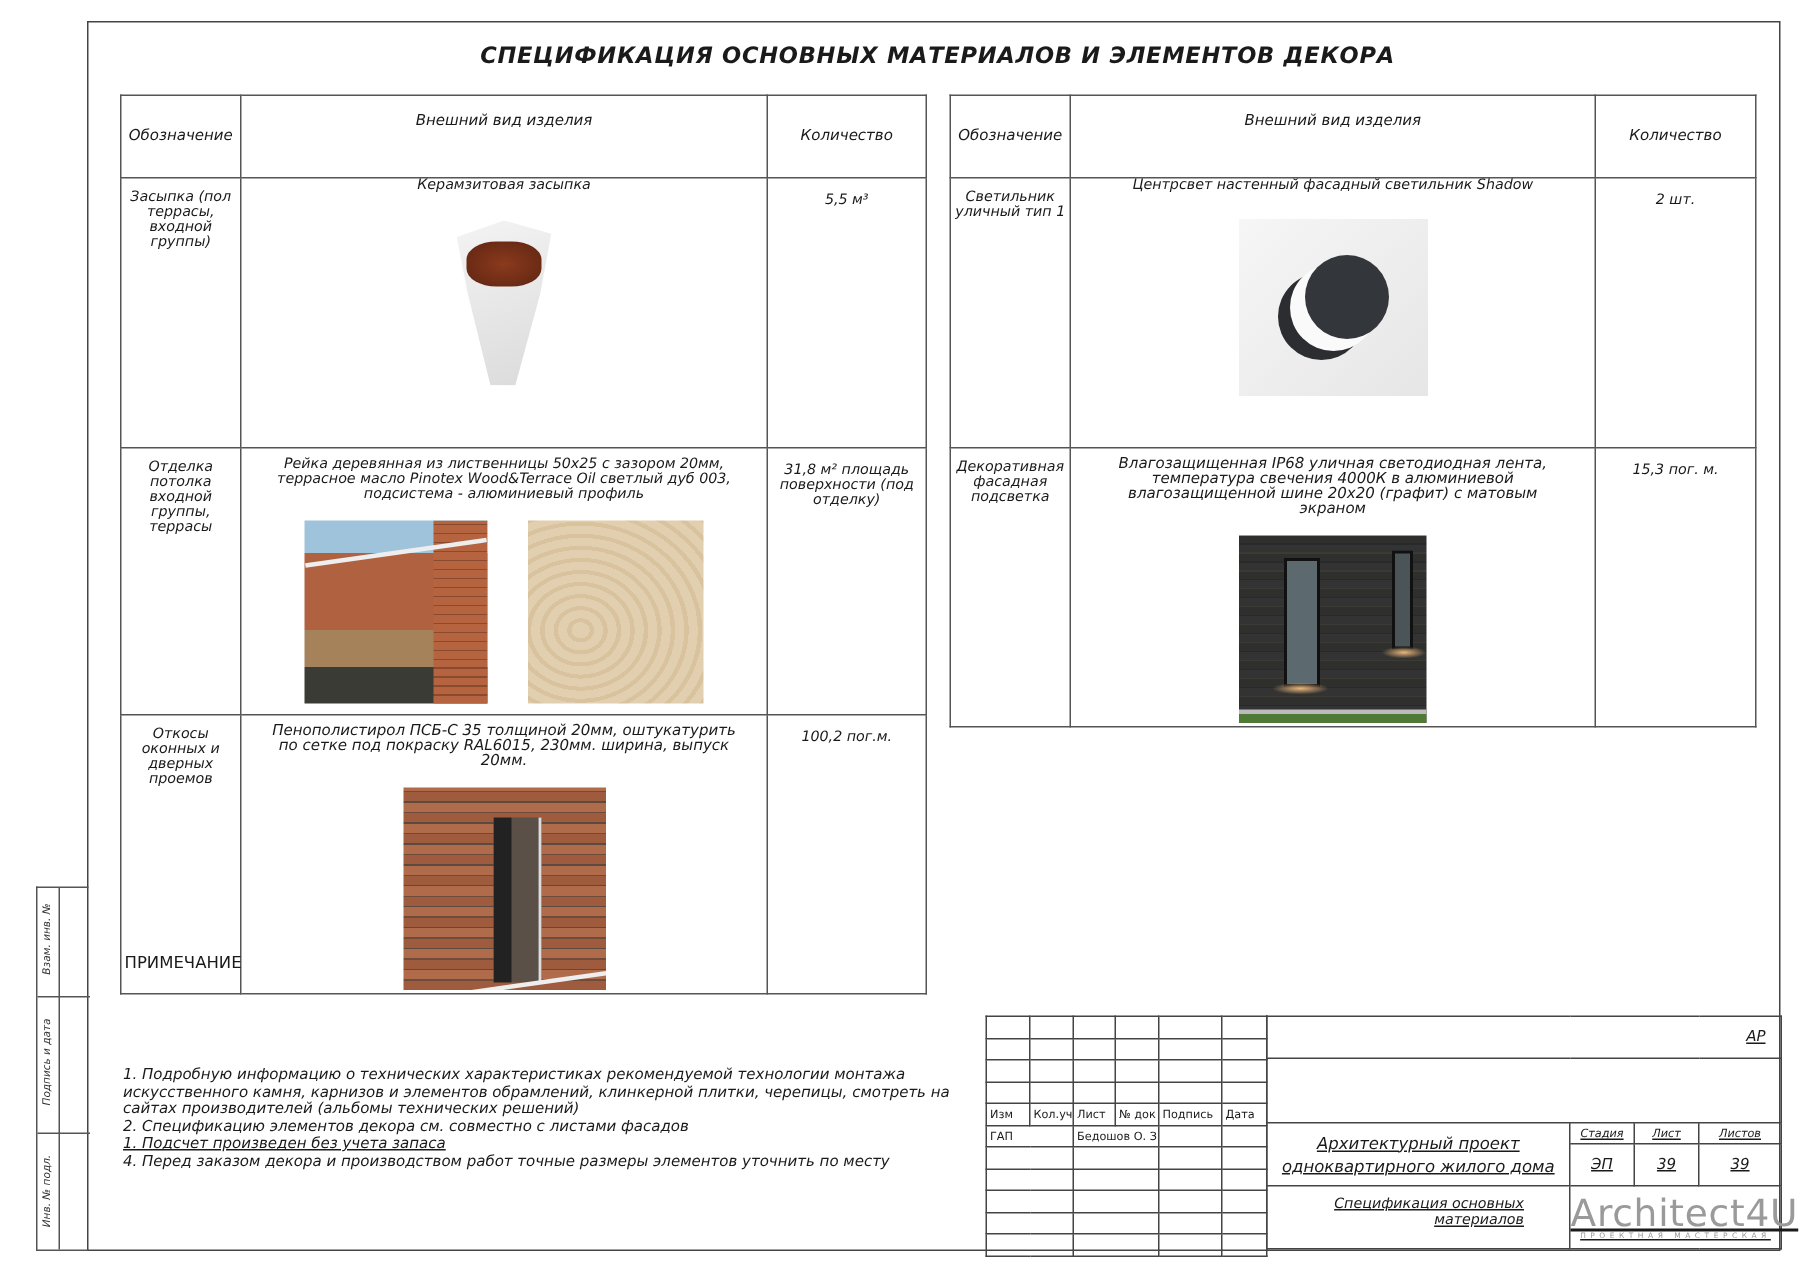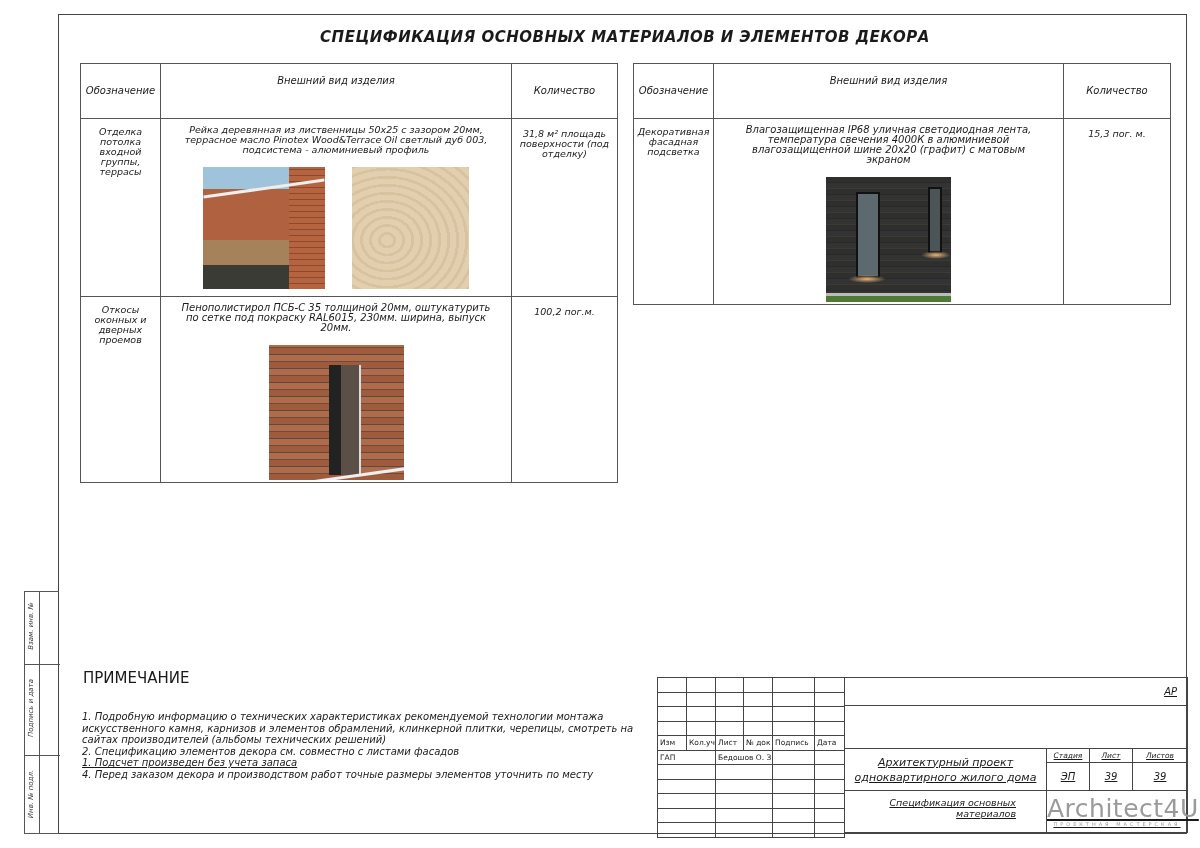--- a/index.html
+++ b/index.html
@@ -40,21 +40,21 @@
   .panel .frm { position:absolute; left:12px; top:26px; width:116px; height:36px; background:#a9adb3; clip-path:polygon(0 0,100% 0,94% 100%,6% 100%); }
   .panel .lens { position:absolute; left:22px; top:31px; width:96px; height:26px; background:#f8f9fa; clip-path:polygon(0 0,100% 0,95% 100%,5% 100%); }
   
   .night { width:125px; height:125px; margin-top:12px; background:repeating-linear-gradient(0deg,#2f302d 0 5px,#3c3a34 5px 6px,#333 6px 11px,#28292a 11px 12px); }
   .night .w1 { position:absolute; left:30px; top:15px; width:20px; height:82px; background:#5c6a70; border:2px solid #111; }
   .night .w2 { position:absolute; left:102px; top:10px; width:10px; height:62px; background:#4b5558; border:2px solid #111; }
   .night .glow1 { position:absolute; left:22px; top:98px; width:38px; height:8px; background:radial-gradient(#e8b57a,transparent 70%); }
   .night .glow2 { position:absolute; left:95px; top:74px; width:30px; height:8px; background:radial-gradient(#e8b57a,transparent 70%); }
   .night .grass { position:absolute; left:0; bottom:0; width:100%; height:9px; background:linear-gradient(#bbb 0 30%,#4f7a35 30%); }
   
-  .notes-title { left:83px; top:669px; font-size:15px; }
+  .notes-title { left:83px; top:635px; font-size:11px; }
   .notes { left:82px; top:711px; font-size:10px; line-height:11.5px; font-style:italic; width:560px; }
   .notes .u { text-decoration:underline; }
   
   .stamp-grid { position:absolute; border-collapse:collapse; table-layout:fixed; }
   .stamp-grid td { border:1.1px solid #444; height:13.5px; font-size:7.5px; padding:0 2px; white-space:nowrap; overflow:hidden; }
   .stamp-right { position:absolute; border-collapse:collapse; table-layout:fixed;text-decoration:underline; }
   .stamp-right td { border:1.1px solid #444; font-style:italic; font-size:10px; text-align:center; vertical-align:middle; padding:0; }
   .logo-main { font-size:25px; color:#9a9a9a; font-style:normal; letter-spacing:0.5px; line-height:24px;text-align:center; }
   .logo-sub { font-size:5px; color:#9a9a9a; letter-spacing:3px; font-style:normal; }
   
@@ -75,20 +75,35 @@
       <col style="width:80px">
       <col style="width:351px">
       <col style="width:106px">
     </colgroup>
   <tbody>
       <tr class="head">
     <td>Обозначение</td>
     <td style="vertical-align:top;padding-top:12px;">Внешний вид изделия</td>
     <td>Количество</td>
   </tr>
+  <tr style="height:180px;">
+    <td>
+          <div class="code-text">Засыпка (пол террасы, входной группы)</div>
+        </td>
+    <td class="cell-desc">
+      <div>Керамзитовая засыпка</div>
+      <div class="img bag">
+            <div class="sack"></div>
+            <div class="fill"></div>
+          </div>
+    </td>
+    <td>
+          <div class="qty-text">5,5 м³</div>
+        </td>
+  </tr>
   <tr style="height:178px;">
     <td>
           <div class="code-text">Отделка потолка входной группы, террасы</div>
         </td>
     <td>
       <div class="desc-text">Рейка деревянная из лиственницы 50х25 с зазором 20мм, террасное масло Pinotex Wood&amp;Terrace Oil светлый дуб 003, подсистема - алюминиевый профиль</div>
       <div class="row-imgs">
         <div class="img photo1">
               <div class="col"></div>
               <div class="ledge"></div>
@@ -123,20 +138,36 @@
       <col style="width:80px">
       <col style="width:350px">
       <col style="width:107px">
     </colgroup>
   <tbody>
       <tr class="head">
     <td>Обозначение</td>
     <td style="vertical-align:top;padding-top:12px;">Внешний вид изделия</td>
     <td>Количество</td>
   </tr>
+  <tr style="height:180px;">
+    <td>
+          <div class="code-text">Светильник уличный тип 1</div>
+        </td>
+    <td class="cell-desc">
+      <div>Центрсвет настенный фасадный светильник Shadow</div>
+      <div class="img lamp">
+            <div class="ring"></div>
+            <div class="band"></div>
+            <div class="face"></div>
+          </div>
+    </td>
+    <td>
+          <div class="qty-text">2 шт.</div>
+        </td>
+  </tr>
   <tr style="height:186px;margin-top:36px;">
     <td>
           <div class="code-text">Декоративная фасадная подсветка</div>
         </td>
     <td>
       <div class="desc-text" style="font-size:10px;">Влагозащищенная IP68 уличная светодиодная лента, температура свечения 4000К в алюминиевой влагозащищенной шине 20х20 (графит) с матовым экраном</div>
       <div class="img night">
             <div class="w1"></div>
             <div class="w2"></div>
             <div class="glow1"></div>

